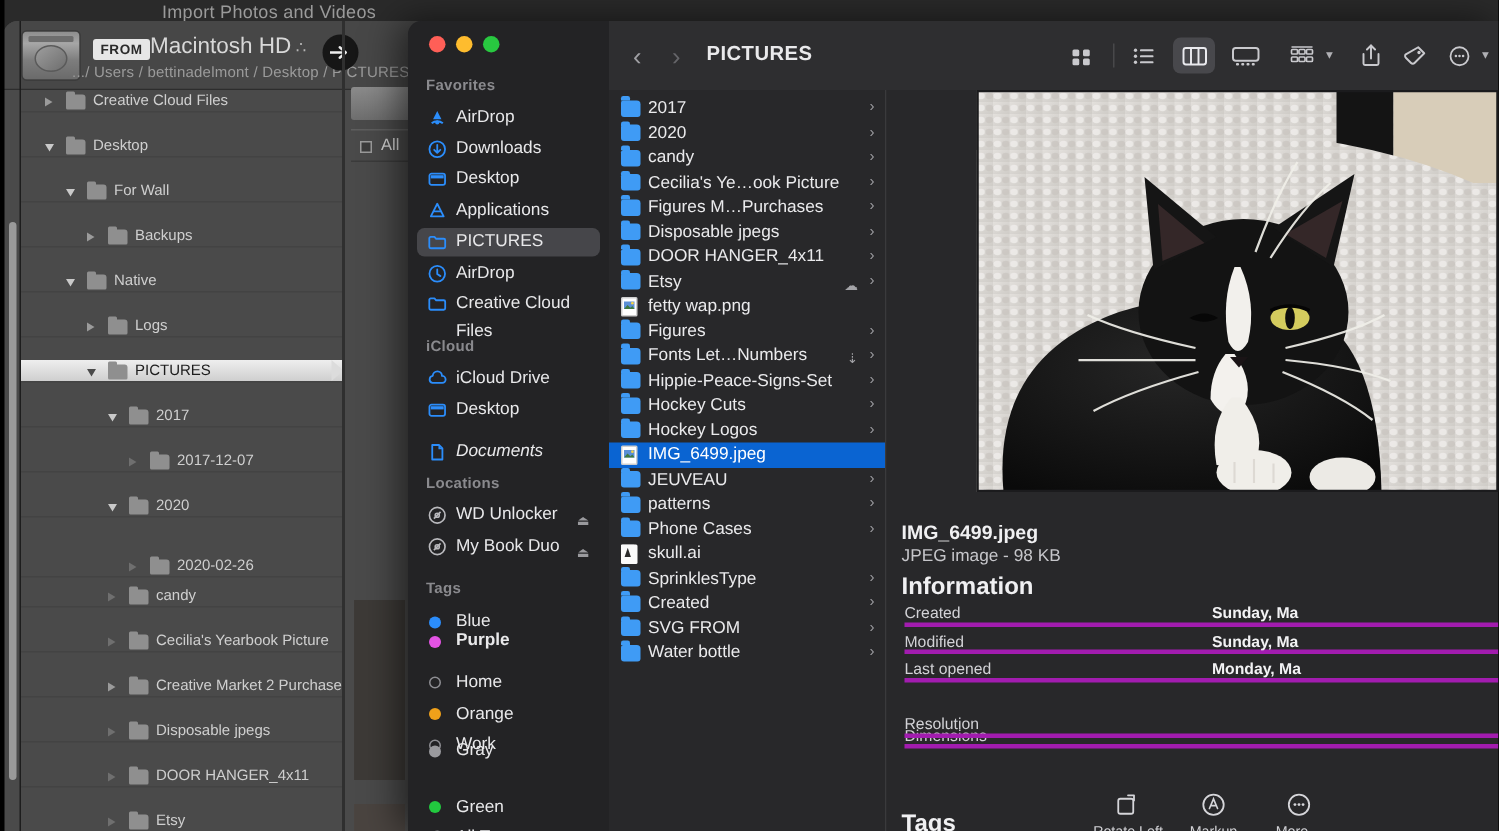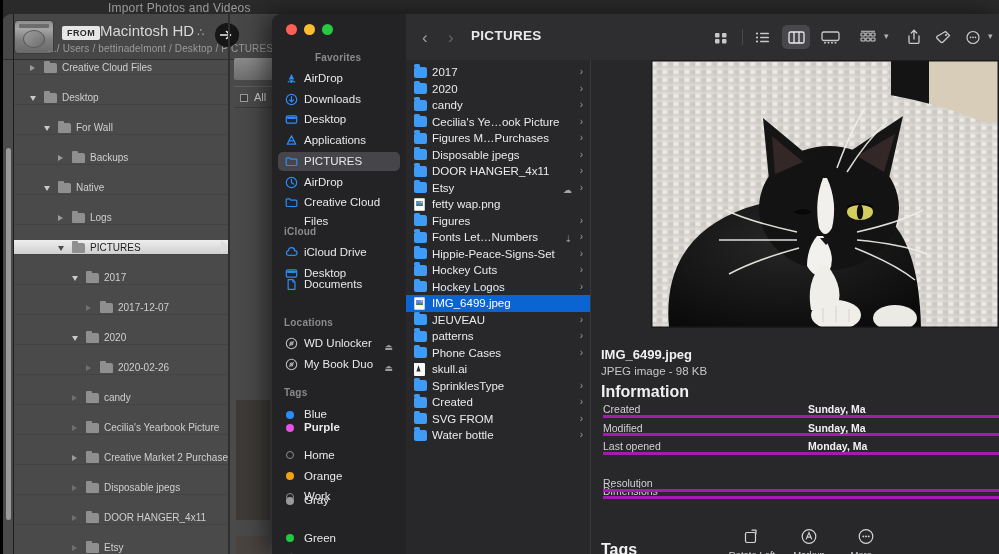--- a/index.html
+++ b/index.html
@@ -333,21 +333,21 @@
         <div class="tree-row" style="top: 120px;">
           <span class="tri dim" style="left: 72px;"></span>
           <span class="fold" style="left: 86px;"></span>
           <span class="lbl" style="left: 104px;">2017-12-07</span>
         </div>
         <div class="tree-row" style="top: 135px;">
           <span class="tri open" style="left: 58px;"></span>
           <span class="fold" style="left: 72px;"></span>
           <span class="lbl" style="left: 90px;">2020</span>
         </div>
-        <div class="tree-row" style="top: 150px;">
+        <div class="tree-row" style="top: 160px;">
           <span class="tri dim" style="left: 72px;"></span>
           <span class="fold" style="left: 86px;"></span>
           <span class="lbl" style="left: 104px;">2020-02-26</span>
         </div>
         <div class="tree-row" style="top: 165px;">
           <span class="tri dim" style="left: 58px;"></span>
           <span class="fold" style="left: 72px;"></span>
           <span class="lbl" style="left: 90px;">candy</span>
         </div>
         <div class="tree-row" style="top: 180px;">
@@ -387,21 +387,21 @@
     <div class="edge-black"></div>
     <div class="edge-black2"></div>
   </div>
 
   <div class="finder">
 
     <div class="fsidebar" id="fsidebar">
       <div class="traffic">
         <span class="dot r"></span><span class="dot y"></span><span class="dot g"></span>
       </div>
-    <div class="sb-section" style="top: 38px; margin-left: 31px;">Favorites</div>
+    <div class="sb-section" style="top: 38px;">Favorites</div>
         <div class="sb-item" style="top: 55px;">
           <span class="ico"><svg width="13" height="13" viewBox="0 0 14 14">
               <path d="M3 11 A6 6 0 0 1 11 11" fill="none" stroke="#2b8dfb" stroke-width="1.4"></path>
               <path d="M7 2.2 L10 8 H4 Z" fill="#2b8dfb"></path>
               <circle cx="7" cy="10.4" r="1.5" fill="#2b8dfb"></circle>
             </svg></span>
           <span class="txt">AirDrop</span>
         </div>
         <div class="sb-item" style="top: 75.7px;">
           <span class="ico"><svg width="13" height="13" viewBox="0 0 14 14">
@@ -450,21 +450,21 @@
             </svg></span>
           <span class="txt">iCloud Drive</span>
         </div>
         <div class="sb-item" style="top: 249.6px;">
           <span class="ico"><svg width="13" height="13" viewBox="0 0 14 14">
               <rect x="1.4" y="3" width="11.2" height="8" rx="1.5" fill="none" stroke="#2b8dfb" stroke-width="1.3"></rect>
               <rect x="2.4" y="4.1" width="9.2" height="2.3" fill="#2b8dfb"></rect>
             </svg></span>
           <span class="txt">Desktop</span>
         </div>
-        <div class="sb-item" style="top: 261px;">
+        <div class="sb-item" style="top: 278px; font-style: italic;">
           <span class="ico"><svg width="13" height="13" viewBox="0 0 14 14">
               <path d="M3.4 1.8 h5 l2.3 2.4 v8 h-7.3 Z" fill="none" stroke="#2b8dfb" stroke-width="1.3" stroke-linejoin="round"></path>
               <path d="M8.4 1.8 v2.5 h2.3" fill="none" stroke="#2b8dfb" stroke-width="1.1"></path>
             </svg></span>
           <span class="txt">Documents</span>
         </div>
         <div class="sb-section" style="top: 303px;">Locations</div>
         <div class="sb-item" style="top: 320px;">
           <span class="ico"><svg width="13" height="13" viewBox="0 0 14 14">
               <circle cx="7" cy="7" r="5.6" fill="none" stroke="#b9b9bd" stroke-width="1.2"></circle>

